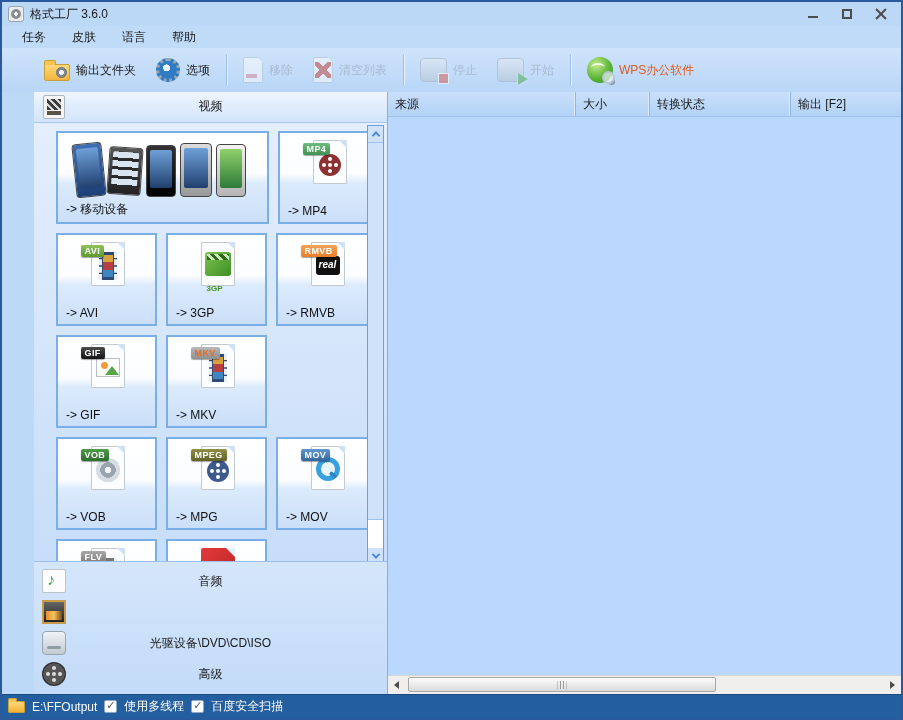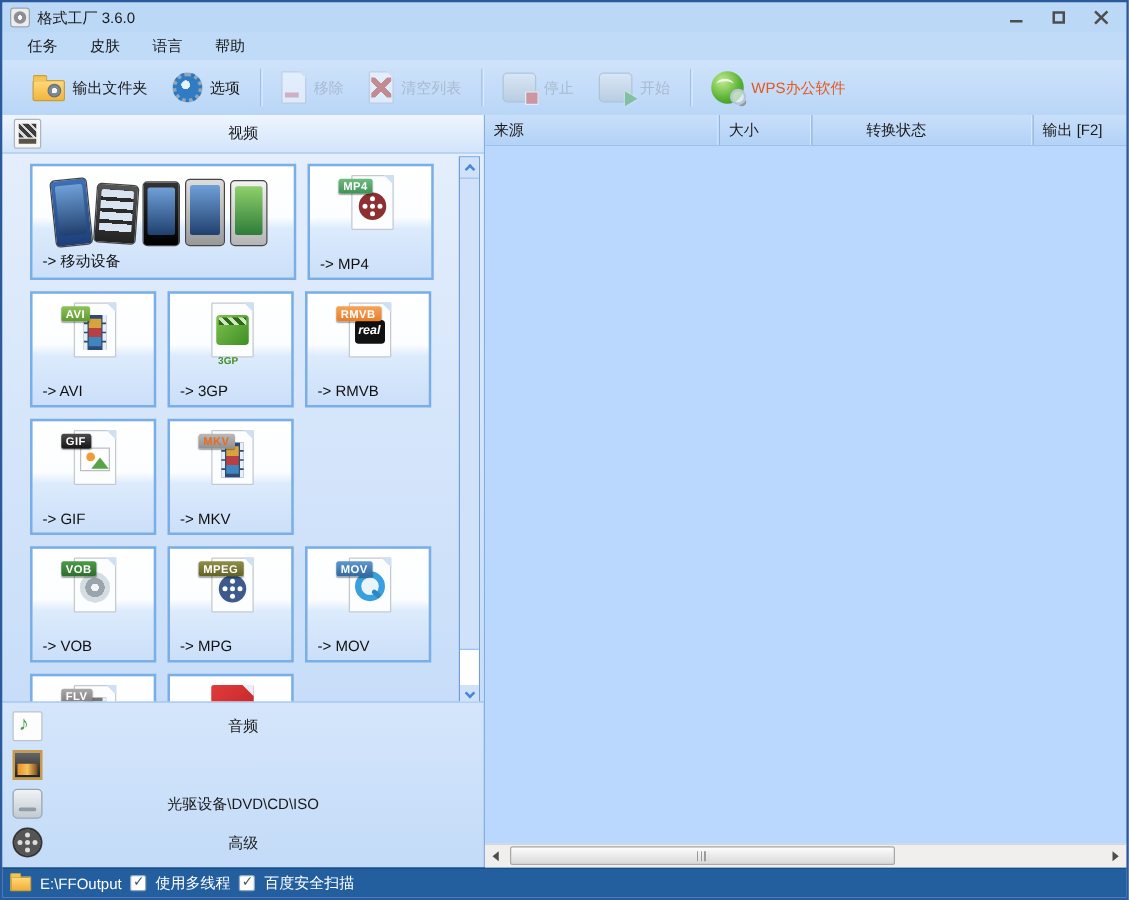--- a/index.html
+++ b/index.html
@@ -16,21 +16,21 @@
   .wc{width:12px;height:12px;position:relative;cursor:default;}
   .wc-min::after{content:"";position:absolute;left:1px;bottom:2px;width:10px;height:2px;background:#4d4d4d;}
   .wc-max::after{content:"";position:absolute;inset:1px;border:2px solid #4d4d4d;}
   .wc-close::before,.wc-close::after{content:"";position:absolute;left:-1px;top:5px;width:14px;height:2px;background:#4d4d4d;}
   .wc-close::before{transform:rotate(45deg);} .wc-close::after{transform:rotate(-45deg);}
   
   .menubar{height:22px;display:flex;align-items:center;gap:26px;padding-left:20px;background:#c0dbf8;}
   .menu-item{cursor:default;}
   
   .toolbar{height:44px;display:flex;align-items:center;background:linear-gradient(#cfe3fb,#b9d6f7);
-    padding-left:14px;}
+    padding-left:32px;}
   .tbtn{display:flex;align-items:center;gap:6px;padding:0 10px;height:38px;cursor:default;}
   .tbtn .tlabel{white-space:nowrap;}
   .tbtn.disabled{opacity:.5;text-align:center;}
   .tbtn.disabled .tlabel{color:#8d99a6;}
   .tsep{width:1px;height:30px;background:#9fc0e6;margin:0 6px;box-shadow:1px 0 0 #e4f0fd;}
   .icon-folder{width:26px;height:17px;background:linear-gradient(#ffd977,#f3b43e);
     border:1px solid #c99f38;border-radius:2px;position:relative;margin-top:5px;box-sizing:border-box;}
   .icon-folder::before{content:"";position:absolute;top:-5px;left:-1px;width:10px;height:4px;
     background:#f6c452;border:1px solid #c99f38;border-bottom:none;border-radius:2px 2px 0 0;}
   .icon-folder::after{content:"";position:absolute;right:2px;bottom:2px;width:9px;height:9px;border-radius:50%;
@@ -53,21 +53,21 @@
     filter:drop-shadow(0 0 1px #fff);}
   .icon-wps{width:26px;height:26px;border-radius:50%;position:relative;
     background:radial-gradient(circle at 35% 30%,#c2ec8e,#5cb437 55%,#2d8a1c 100%);}
   .icon-wps::before{content:"";position:absolute;left:4px;top:6px;width:14px;height:7px;border-radius:50%;
     border-top:2px solid rgba(255,255,255,.85);}
   .icon-wps::after{content:"";position:absolute;right:-2px;bottom:-1px;width:9px;height:9px;border-radius:50%;
     border:2px solid #b9c6d2;background:rgba(235,243,250,.7);box-shadow:3px 4px 0 -3px #8d9aa6;}
   .wps-label{color:#e3591f;}
   
   .main{flex:1;display:flex;min-height:0;}
-  .left-panel{width:385px;display:flex;flex-direction:column;box-sizing:border-box;}
+  .left-panel{width:385px;display:flex;flex-direction:column;box-sizing:border-box;padding-left:32px;}
   .right-panel{flex:1;display:flex;flex-direction:column;border-left:1px solid #86aede;min-width:0;}
   
   .panel-header{height:30px;background:linear-gradient(#eef5fe,#d2e4fb);border-bottom:1px solid #a6c8f0;
     position:relative;display:flex;align-items:center;justify-content:center;}
   .clap-icon{position:absolute;left:9px;top:3px;width:22px;height:24px;background:#f6f6f6;
     border:1px solid #aeb6bd;border-radius:2px;box-sizing:border-box;}
   .clap-icon::before{content:"";position:absolute;inset:3px 3px 8px 3px;
     background:repeating-linear-gradient(45deg,#3c3c3c 0 3px,#d8d8d8 3px 5px);}
   .clap-icon::after{content:"";position:absolute;left:3px;bottom:3px;right:3px;height:4px;background:#5b5347;}
   
@@ -164,21 +164,21 @@
   .ci-drive{background:linear-gradient(#f0f3f6,#c2cbd3);border:1px solid #98a4ae;border-radius:4px;box-sizing:border-box;}
   .ci-drive::after{content:"";position:absolute;left:4px;bottom:5px;right:4px;height:3px;background:#8f9ba5;border-radius:2px;}
   .ci-reel{border-radius:50%;background:radial-gradient(circle,#555 0 62%,#333 63% 100%);}
   .ci-reel::after{content:"";position:absolute;left:10px;top:10px;width:4px;height:4px;border-radius:50%;background:#ddd;
     box-shadow:0 -6px 0 #ddd,0 6px 0 #ddd,-6px 0 0 #ddd,6px 0 0 #ddd;}
   
   .table-header{height:25px;display:flex;background:linear-gradient(#c9dffa,#b2d2f6);
     border-bottom:1px solid #9dc0ec;box-sizing:border-box;}
   .th{display:flex;align-items:center;padding-left:7px;border-right:1px solid #8fb4e2;
     box-shadow:inset -1px 0 0 #dcebfc;box-sizing:border-box;}
-  .th-source{width:188px;} .th-size{width:74px;} .th-status{width:141px;margin-left:36px;} .th-output{flex:1;border-right:none;box-shadow:none;}
+  .th-source{width:188px;} .th-size{width:74px;} .th-status{width:141px;} .th-output{flex:1;border-right:none;box-shadow:none;}
   .list-body{flex:1;background:#bad8fd;}
   .hscroll{height:18px;background:#f0efee;border-top:1px solid #d7d5d3;position:relative;}
   .hs-btn{position:absolute;top:0;bottom:0;width:17px;display:flex;align-items:center;justify-content:center;}
   .hs-btn.left{left:0;} .hs-btn.right{right:0;}
   .tri-l{width:0;height:0;border-top:4px solid transparent;border-bottom:4px solid transparent;border-right:5px solid #4d4d4d;}
   .tri-r{width:0;height:0;border-top:4px solid transparent;border-bottom:4px solid transparent;border-left:5px solid #4d4d4d;}
   .hs-thumb{position:absolute;left:20px;top:1px;width:308px;height:15px;border:1px solid #a8a8a8;border-radius:2px;
     background:linear-gradient(#fdfdfd,#d9d9d9);box-sizing:border-box;}
   .hs-thumb::after{content:"";position:absolute;left:50%;top:3px;width:9px;height:8px;transform:translateX(-50%);
     background:repeating-linear-gradient(90deg,#9a9a9a 0 1px,transparent 1px 3px);}

